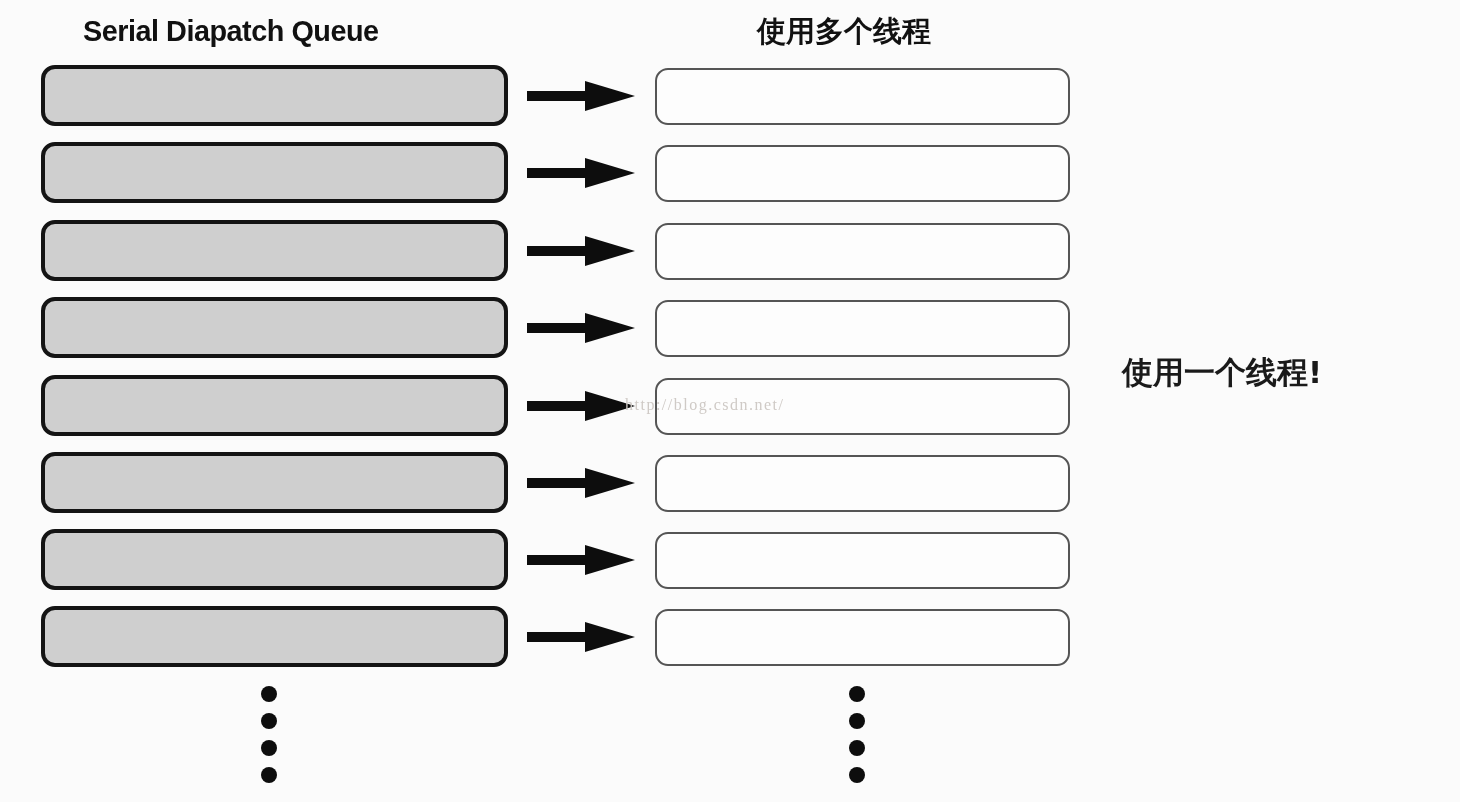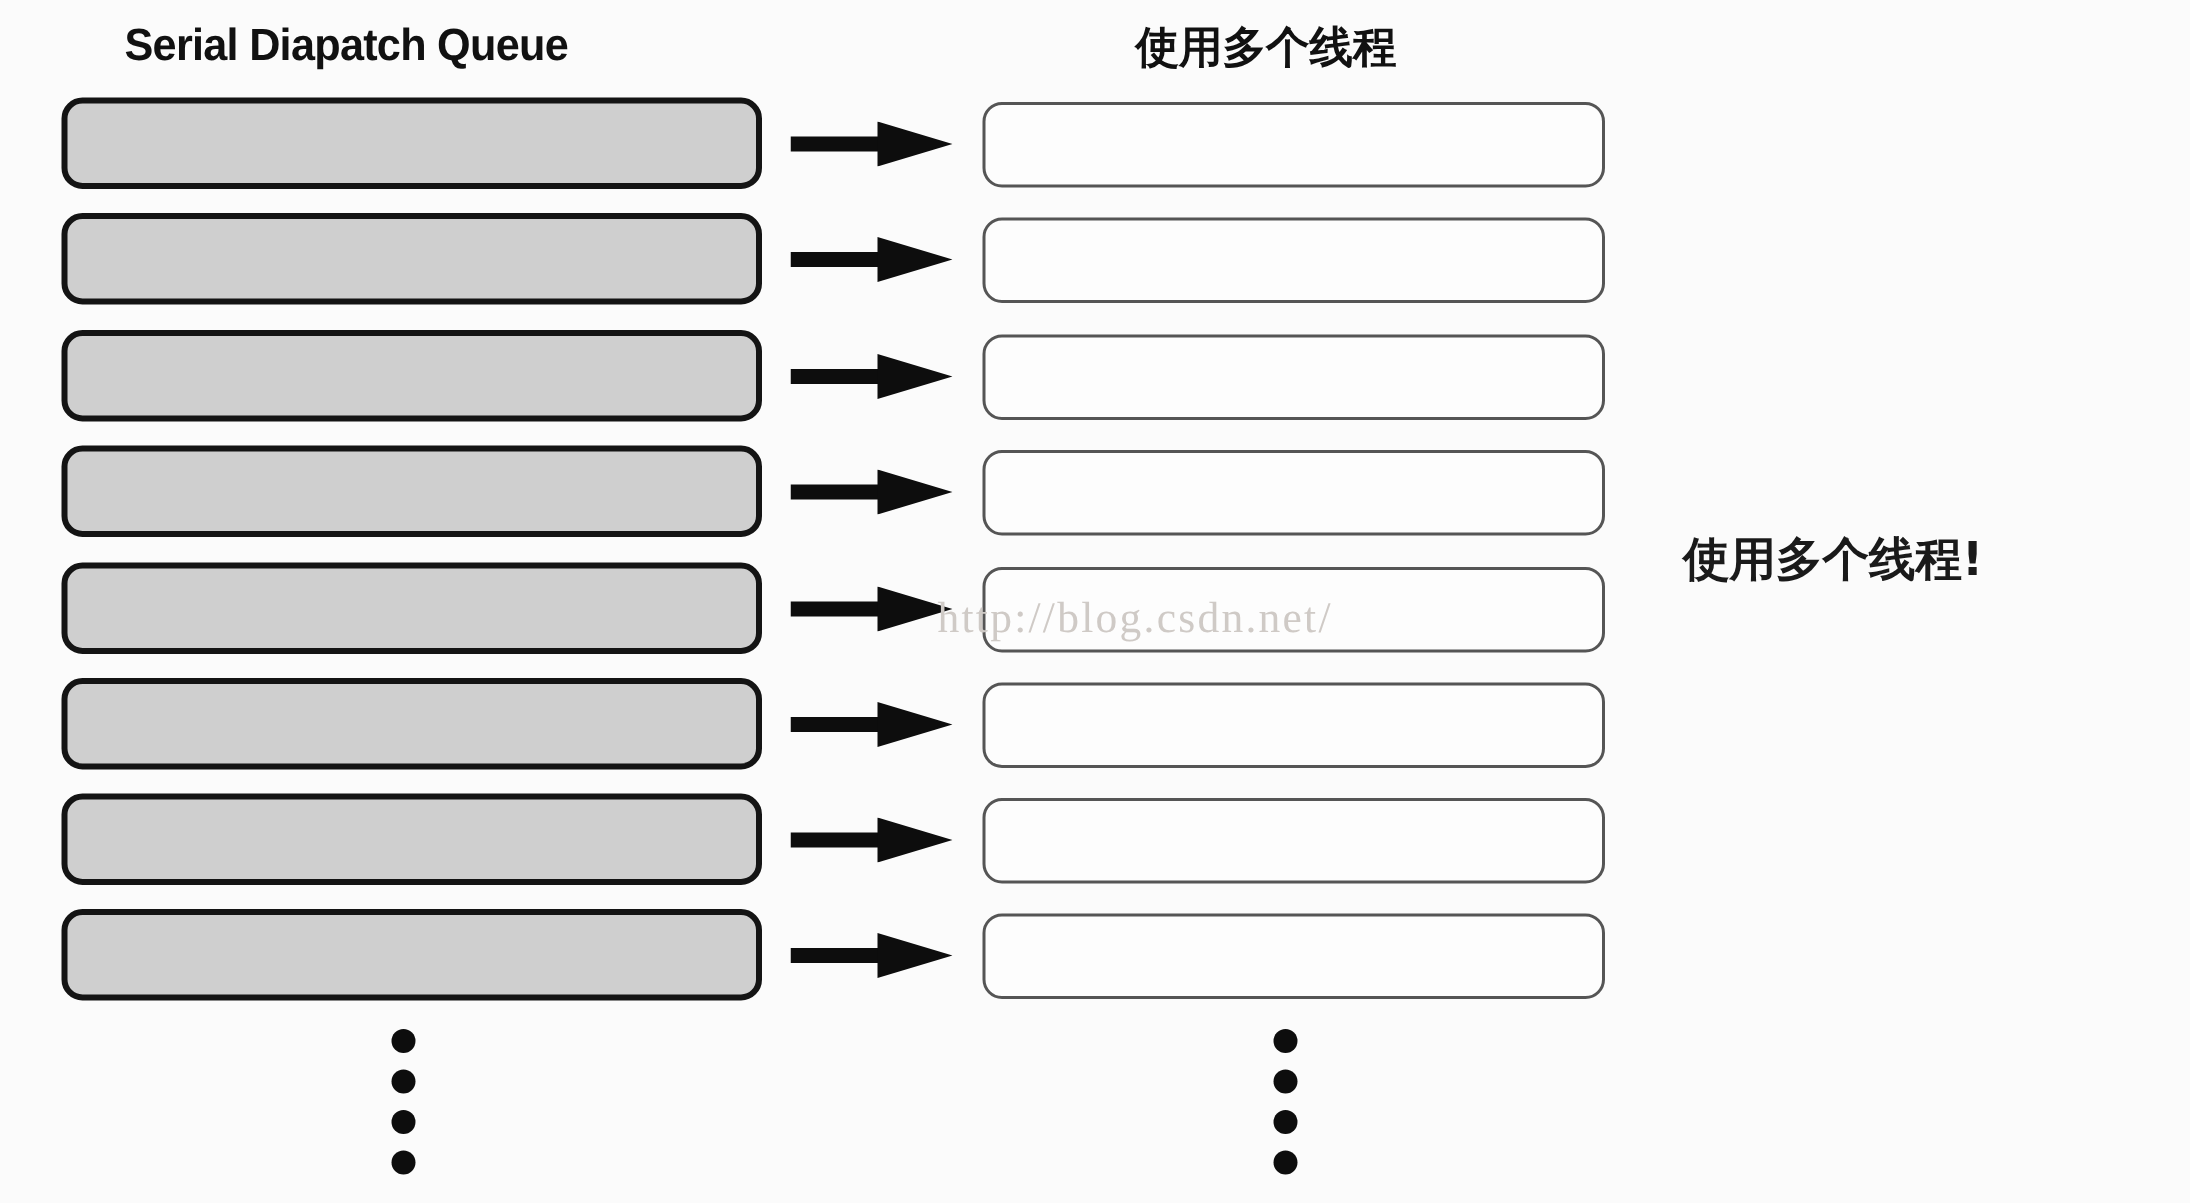--- a/index.html
+++ b/index.html
@@ -114,37 +114,37 @@
     margin-bottom: 11px;
   }
   .dot:last-child { margin-bottom: 0; }
 
   
   #watermark {
     position: absolute;
     left: 625px;
     top: 396px;
     font-family: "Liberation Serif", "DejaVu Serif", serif;
-    font-size: 29px;
+    font-size: 16px;
     color: #cfcac6;
     letter-spacing: 1.5px;
     white-space: nowrap;
     pointer-events: none;
   }
 </style>
 </head>
 <body style="background: rgb(251, 251, 251);">
 
 <div id="diagram">
 
   <div class="heading" id="left-heading">Serial Diapatch Queue</div>
 
   <div class="heading" id="right-heading">使用多个线程</div>
 
-  <div id="multithread-note">使用多个线程!</div>
+  <div id="multithread-note">使用一个线程!</div>
 
   <div class="column" id="serial-queue-column">
       <div class="queue-task" style="top: 65px; background: rgb(207, 207, 207); border-color: rgb(20, 20, 20);"></div>
       <div class="queue-task" style="top: 142px; background: rgb(207, 207, 207); border-color: rgb(20, 20, 20);"></div>
       <div class="queue-task" style="top: 220px; background: rgb(207, 207, 207); border-color: rgb(20, 20, 20);"></div>
       <div class="queue-task" style="top: 297px; background: rgb(207, 207, 207); border-color: rgb(20, 20, 20);"></div>
       <div class="queue-task" style="top: 375px; background: rgb(207, 207, 207); border-color: rgb(20, 20, 20);"></div>
       <div class="queue-task" style="top: 452px; background: rgb(207, 207, 207); border-color: rgb(20, 20, 20);"></div>
       <div class="queue-task" style="top: 529px; background: rgb(207, 207, 207); border-color: rgb(20, 20, 20);"></div>
       <div class="queue-task" style="top: 606px; background: rgb(207, 207, 207); border-color: rgb(20, 20, 20);"></div>

